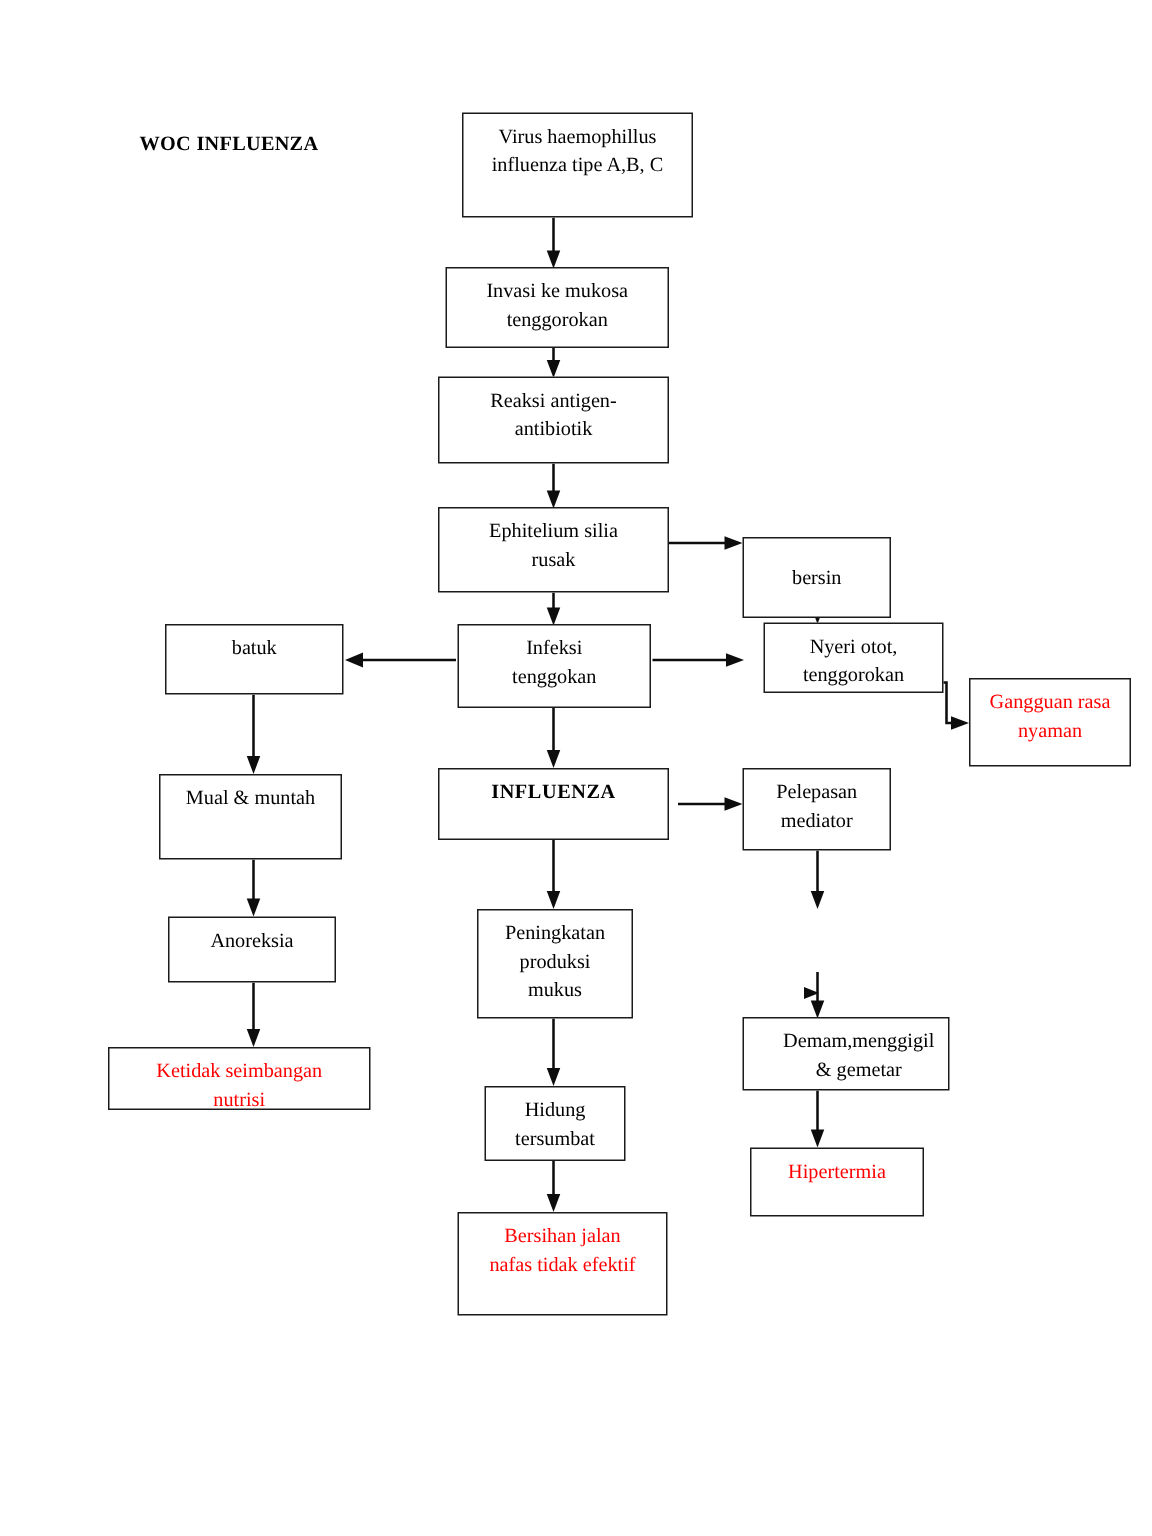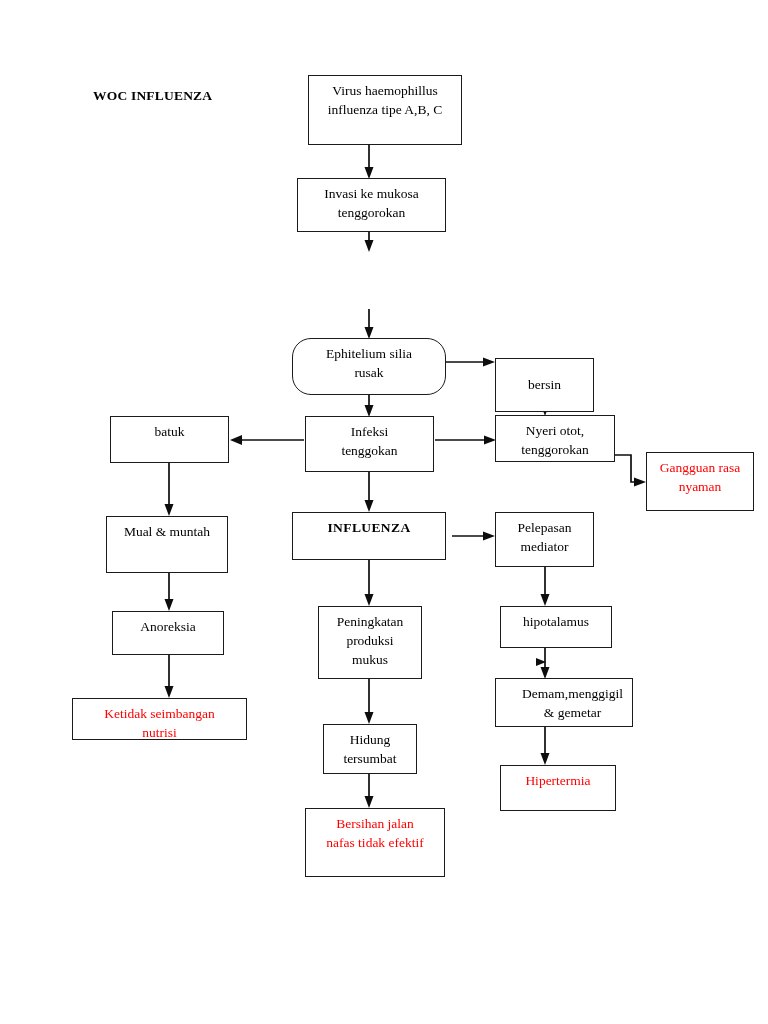--- a/index.html
+++ b/index.html
@@ -181,40 +181,44 @@
   <div class="node" style="left:308px; top:75px; width:154px; height:70px;">
     <span class="txt">Virus haemophillus
 influenza tipe A,B, C</span>
   </div>
 
   <div class="node" style="left:297px; top:178px; width:149px; height:54px;">
     <span class="txt">Invasi ke mukosa
 tenggorokan</span>
   </div>
 
-
-  <div class="node" style="left:292px; top:338px; width:154px; height:57px;border-radius:19px;">
+  <div class="node" style="left:292px; top:251px; width:154px; height:58px;">
+    <span class="txt">Reaksi antigen-
+antibiotik</span>
+  </div>
+
+  <div class="node" style="left:292px; top:338px; width:154px; height:57px;">
     <span class="txt">Ephitelium silia
 rusak</span>
   </div>
 
   <div class="node mid" style="left:495px; top:358px; width:99px; height:54px;">
     <span class="txt">bersin</span>
   </div>
 
   <div class="node" style="left:110px; top:416px; width:119px; height:47px;justify-content:flex-end;">
     <span class="txt">batuk</span>
   </div>
 
   <div class="node" style="left:305px; top:416px; width:129px; height:56px;">
     <span class="txt">Infeksi
 tenggokan</span>
   </div>
 
-  <div class="node" style="left:495px; top:415px; width:120px; height:47px;">
+  <div class="node" style="left:509px; top:415px; width:120px; height:47px;">
     <span class="txt">Nyeri otot,
 tenggorokan</span>
   </div>
 
   <div class="node red" style="left:646px; top:452px; width:108px; height:59px;">
     <span class="txt">Gangguan rasa
 nyaman</span>
   </div>
 
   <div class="node" style="left:106px; top:516px; width:122px; height:57px;">
@@ -233,23 +237,20 @@
   <div class="node" style="left:112px; top:611px; width:112px; height:44px;">
     <span class="txt">Anoreksia</span>
   </div>
 
   <div class="node" style="left:318px; top:606px; width:104px; height:73px;">
     <span class="txt">Peningkatan
 produksi
 mukus</span>
   </div>
 
-  <div class="node" style="left:500px; top:606px; width:112px; height:42px;">
-    <span class="txt">hipotalamus</span>
-  </div>
 
   <div class="node red" style="left:72px; top:698px; width:175px; height:42px;">
     <span class="txt">Ketidak seimbangan
 nutrisi</span>
   </div>
 
   <div class="node" style="left:495px; top:678px; width:138px; height:49px;padding-left:20px;">
     <span class="txt">Demam,menggigil
 &amp; gemetar</span>
   </div>

